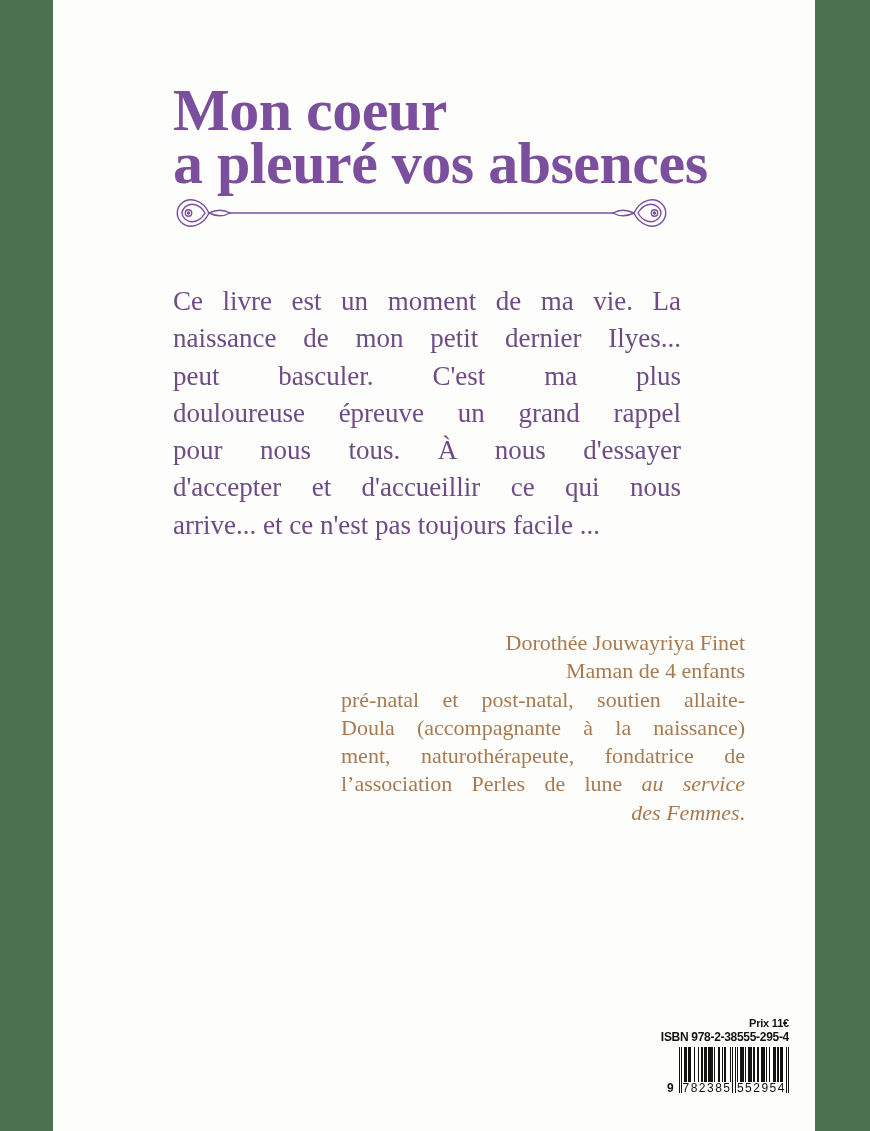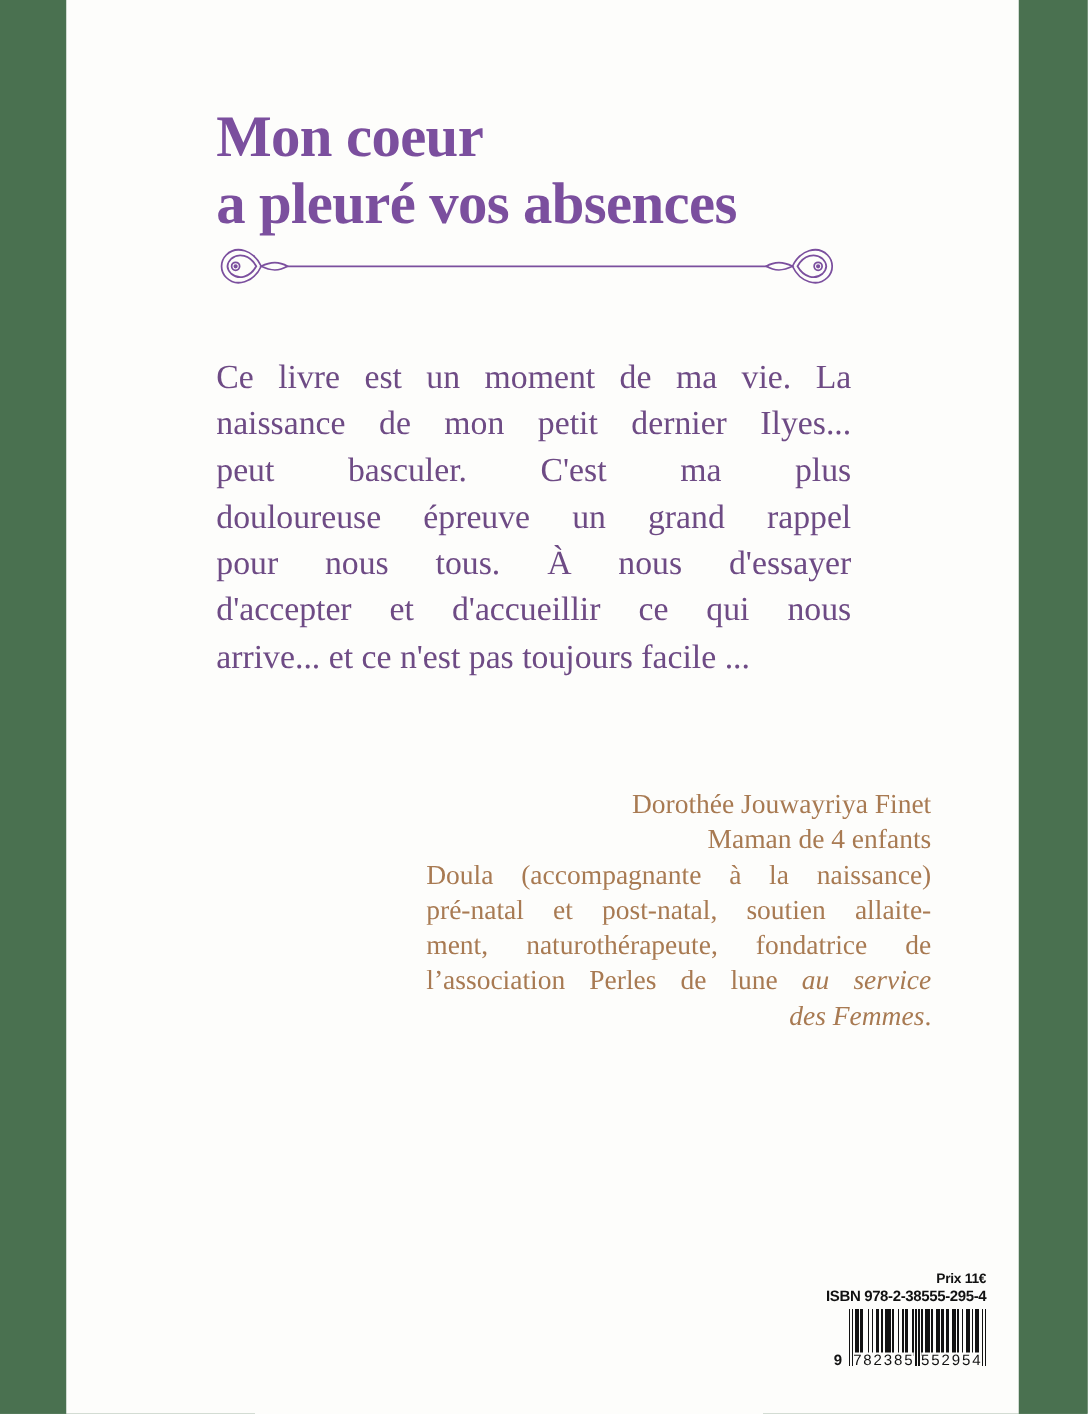--- a/index.html
+++ b/index.html
@@ -11,21 +11,21 @@
     --ink-black:#121212;
   }
   html,body{margin:0;padding:0;}
   body{width:870px;height:1131px;overflow:hidden;background:var(--green-bg);
        font-family:"Liberation Serif", serif;}
   .page{position:relative;width:870px;height:1131px;background:var(--green-bg);}
   .cover{position:absolute;left:53px;top:0;width:762px;height:1131px;
          background:var(--cover-white);}
   
   .title{position:absolute;left:120px;top:84px;color:var(--title-purple);
-         font-size:47px;line-height:53px;font-weight:600;letter-spacing:-0.5px;}
+         font-size:60px;line-height:53px;font-weight:600;letter-spacing:-0.5px;}
   
   .divider{position:absolute;left:120px;top:194px;width:497px;height:38px;
            color:var(--title-purple);}
   
   .synopsis{position:absolute;left:120px;top:283px;width:508px;
             color:var(--body-purple);font-size:27px;line-height:37.3px;}
   .syn-line{text-align:justify;text-align-last:justify;text-justify:inter-word;white-space:normal;}
   .syn-line.last{text-align-last:left;}
   
   .bio{position:absolute;left:288px;top:629px;width:404px;
@@ -81,22 +81,22 @@
       <div class="syn-line">peut basculer. C'est ma plus</div>
       <div class="syn-line">douloureuse épreuve un grand rappel</div>
       <div class="syn-line">pour nous tous. À nous d'essayer</div>
       <div class="syn-line">d'accepter et d'accueillir ce qui nous</div>
       <div class="syn-line last">arrive... et ce n'est pas toujours facile ...</div>
     </div>
 
     <div class="bio">
       <div class="bio-line">Dorothée Jouwayriya Finet</div>
       <div class="bio-line">Maman de 4 enfants</div>
+      <div class="bio-line just">pré-natal et post-natal, soutien allaite-</div>
       <div class="bio-line just">Doula (accompagnante à la naissance)</div>
-      <div class="bio-line just">pré-natal et post-natal, soutien allaite-</div>
       <div class="bio-line just">ment, naturothérapeute, fondatrice de</div>
       <div class="bio-line just"><span>l’association Perles de lune </span><i>au service</i></div>
       <div class="bio-line"><i>des Femmes</i><span>.</span></div>
     </div>
 
     <div class="barcode-block">
       <div class="price">Prix 11€</div>
       <div class="isbn">ISBN 978-2-38555-295-4</div>
       <div class="ean">
         <svg width="110" height="48" viewBox="0 0 110 48" shape-rendering="crispEdges">

